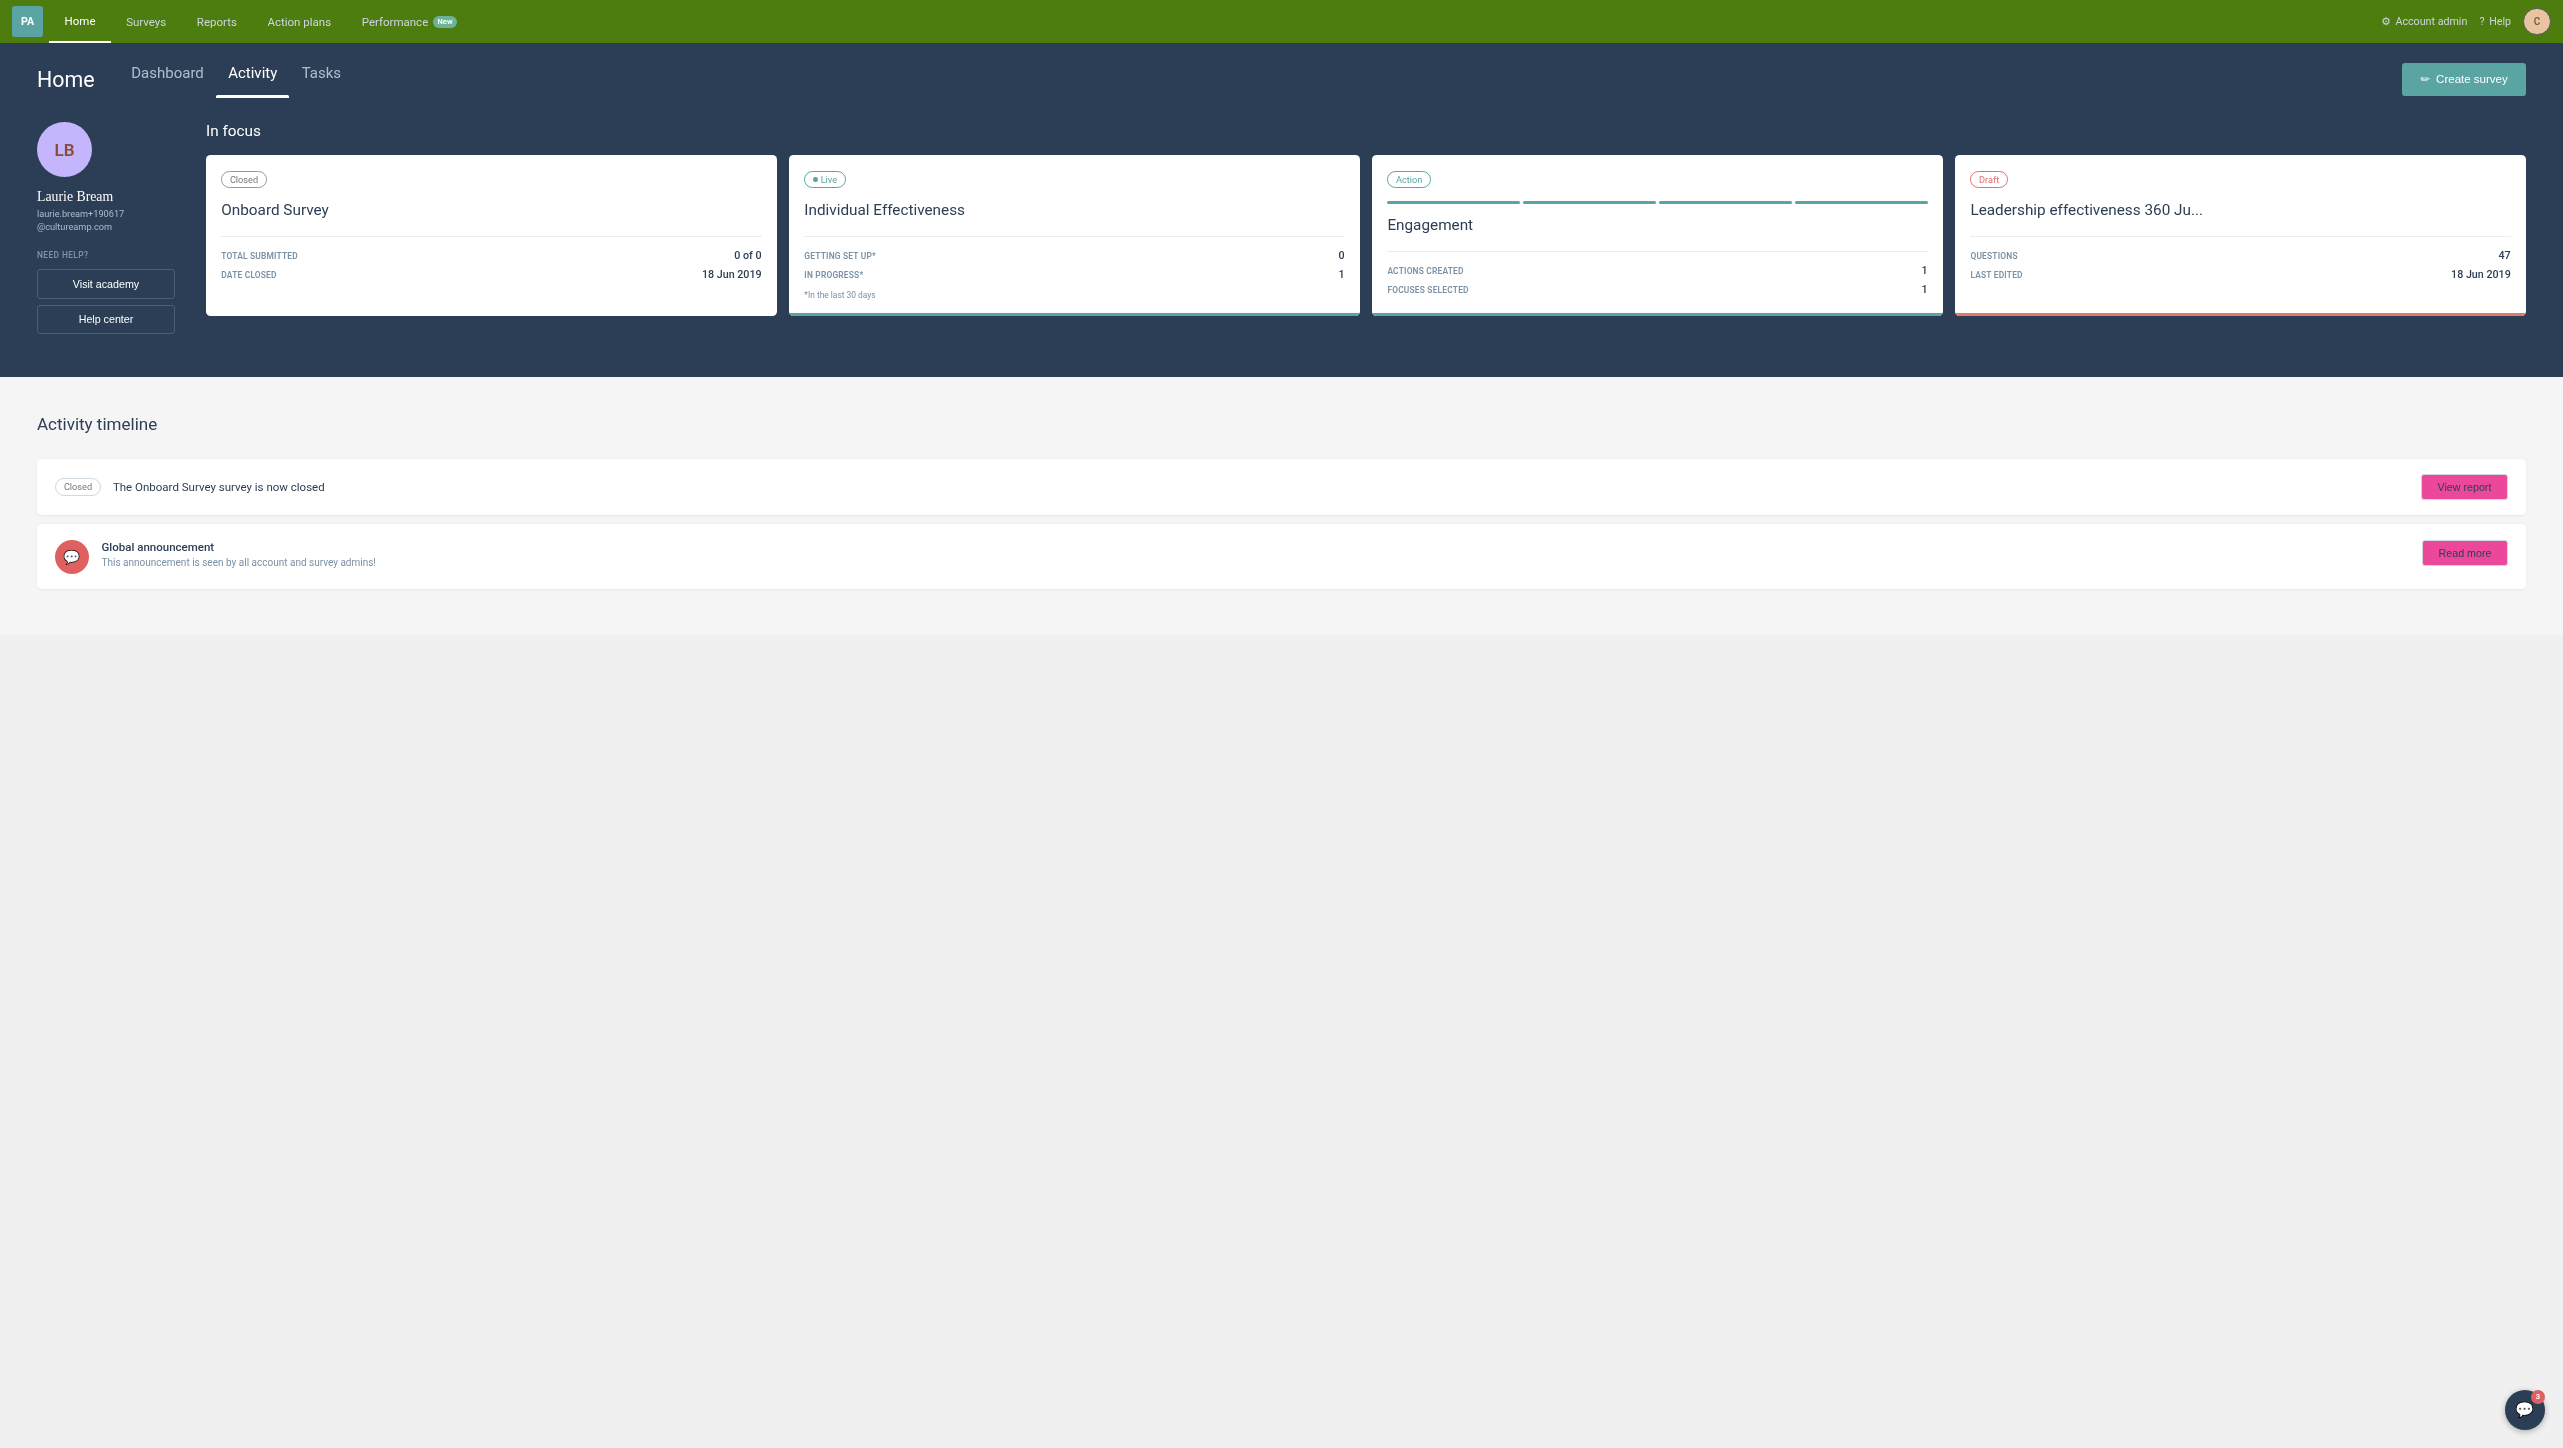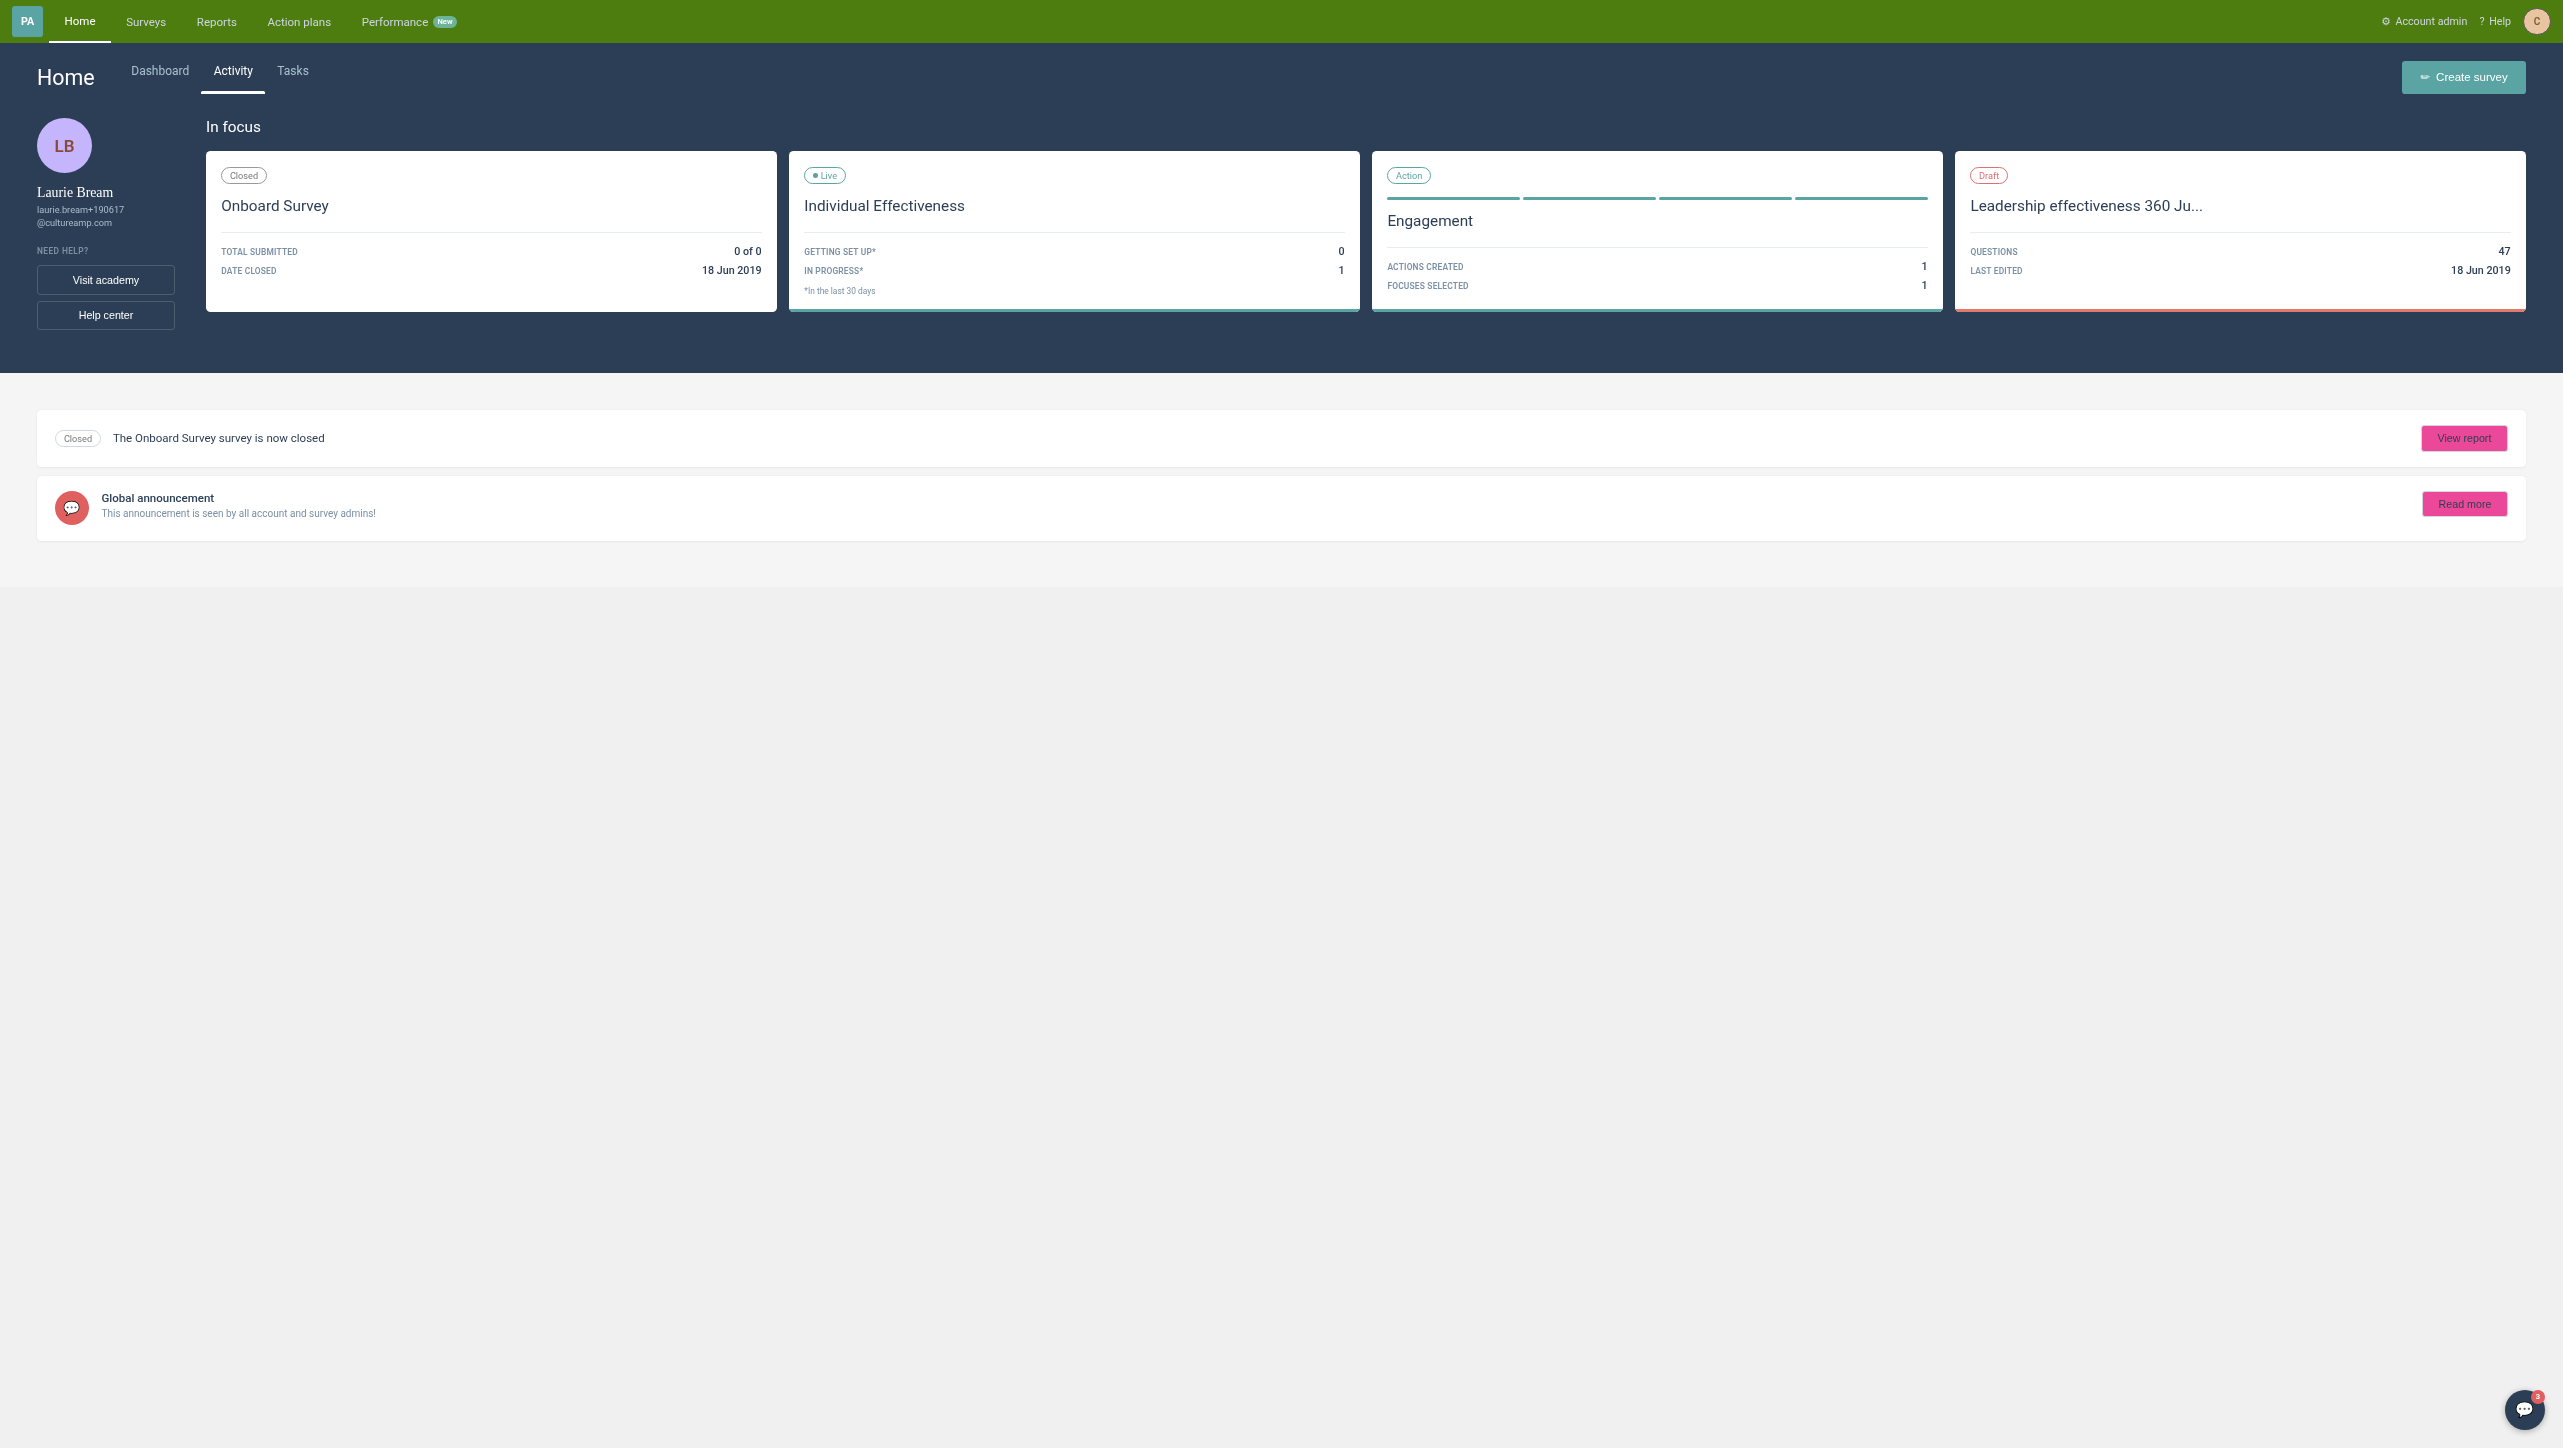--- a/index.html
+++ b/index.html
@@ -104,21 +104,21 @@
       color: white;
       font-size: 21.4px;
       font-weight: 400;
     }
     .header-tabs {
       display: flex;
       gap: 0;
     }
     .header-tab {
       color: #a8c0d0;
-      font-size: 12px;
+      font-size: 15px;
       padding: 3.1px 12.2px 15.3px 12.2px;
       cursor: pointer;
       position: relative;
     }
     .header-tab.active {
       color: white;
     }
     .header-tab.active::after {
       content: '';
       position: absolute;
@@ -580,20 +580,21 @@
           </div>
           <div class="card-bottom-bar salmon"></div>
         </div>
 
       </div>
     </div>
   </div>
 </div>
 
 <div class="main-content">
+  <div class="section-title">Activity timeline</div>
 
   <div class="timeline">
 
     <div class="timeline-card">
       <div class="timeline-card-left">
         <span class="timeline-badge">Closed</span>
         <span class="timeline-card-text">The Onboard Survey survey is now closed</span>
       </div>
       <button class="timeline-action-btn">View report</button>
     </div>

